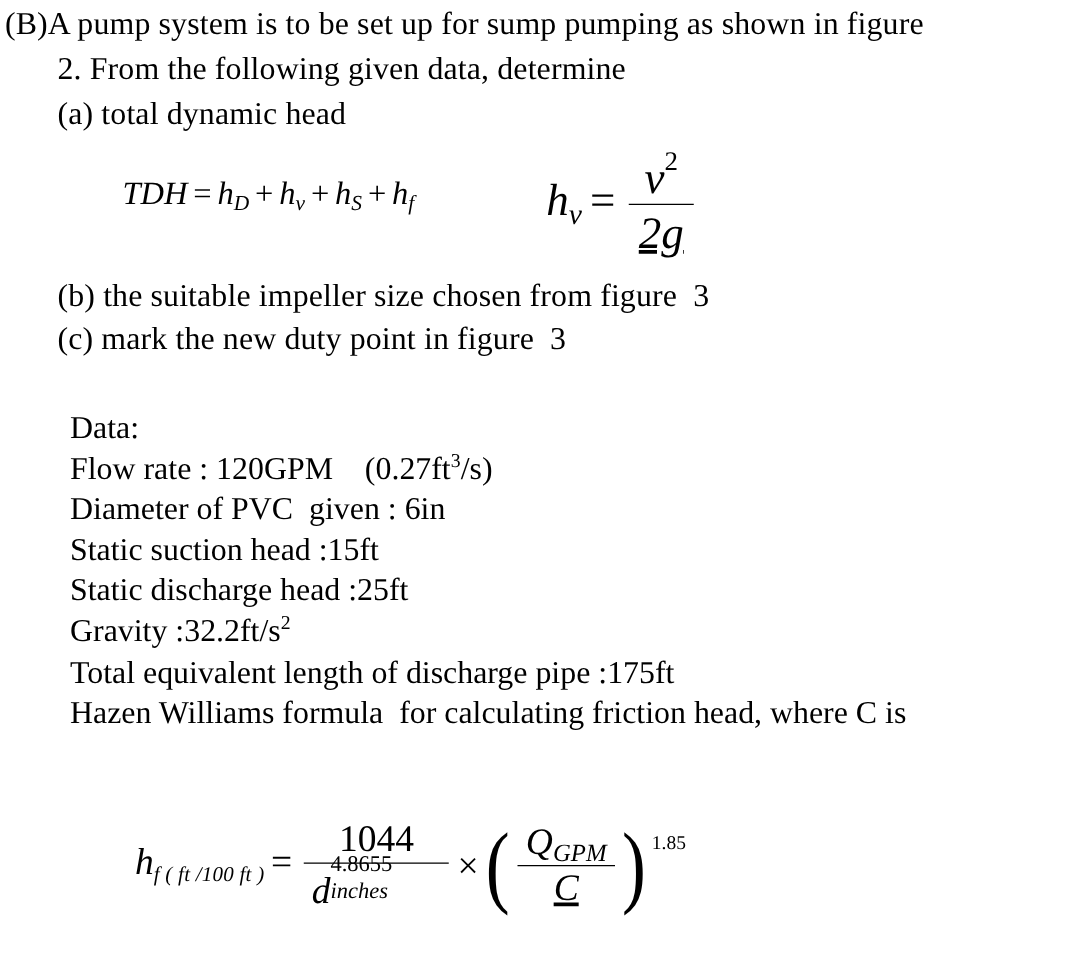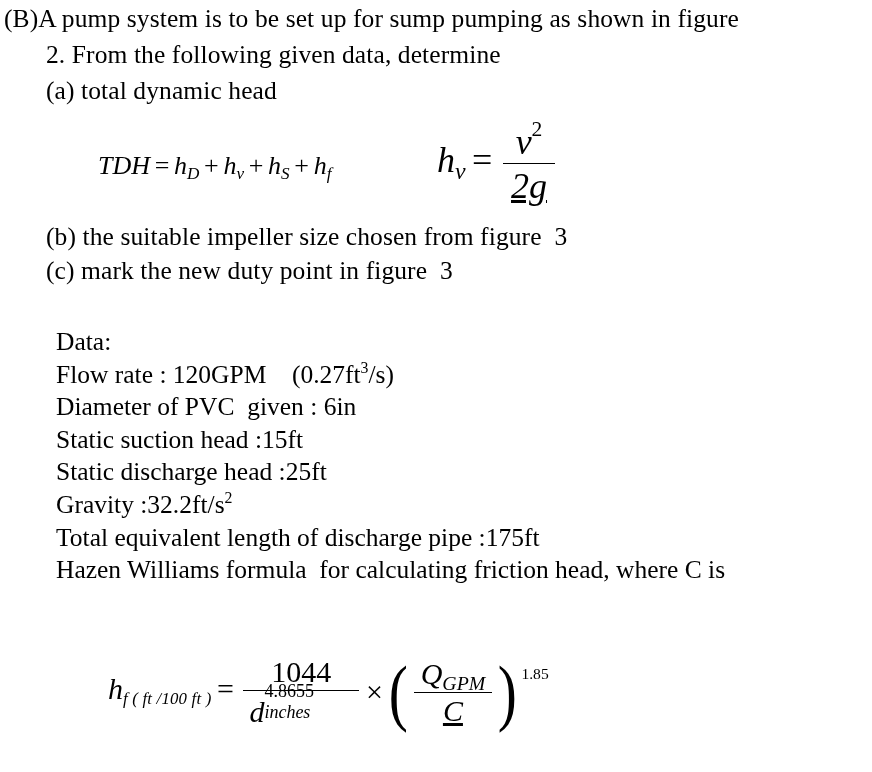--- a/index.html
+++ b/index.html
@@ -120,21 +120,21 @@
     padding-bottom: 1px;
   }
   .frac > .den {
     padding-top: 1px;
     text-decoration: underline;
   }
 
   
   .eq-tdh {
     left: 98px;
-    top: 151px;
+    top: 140px;
     font-size: 26px;
   }
 
   
   .eq-hv {
     left: 437px;
     top: 121px;
     font-size: 36px;
   }
   .eq-hv .frac > .num { padding-bottom: 0px; }

